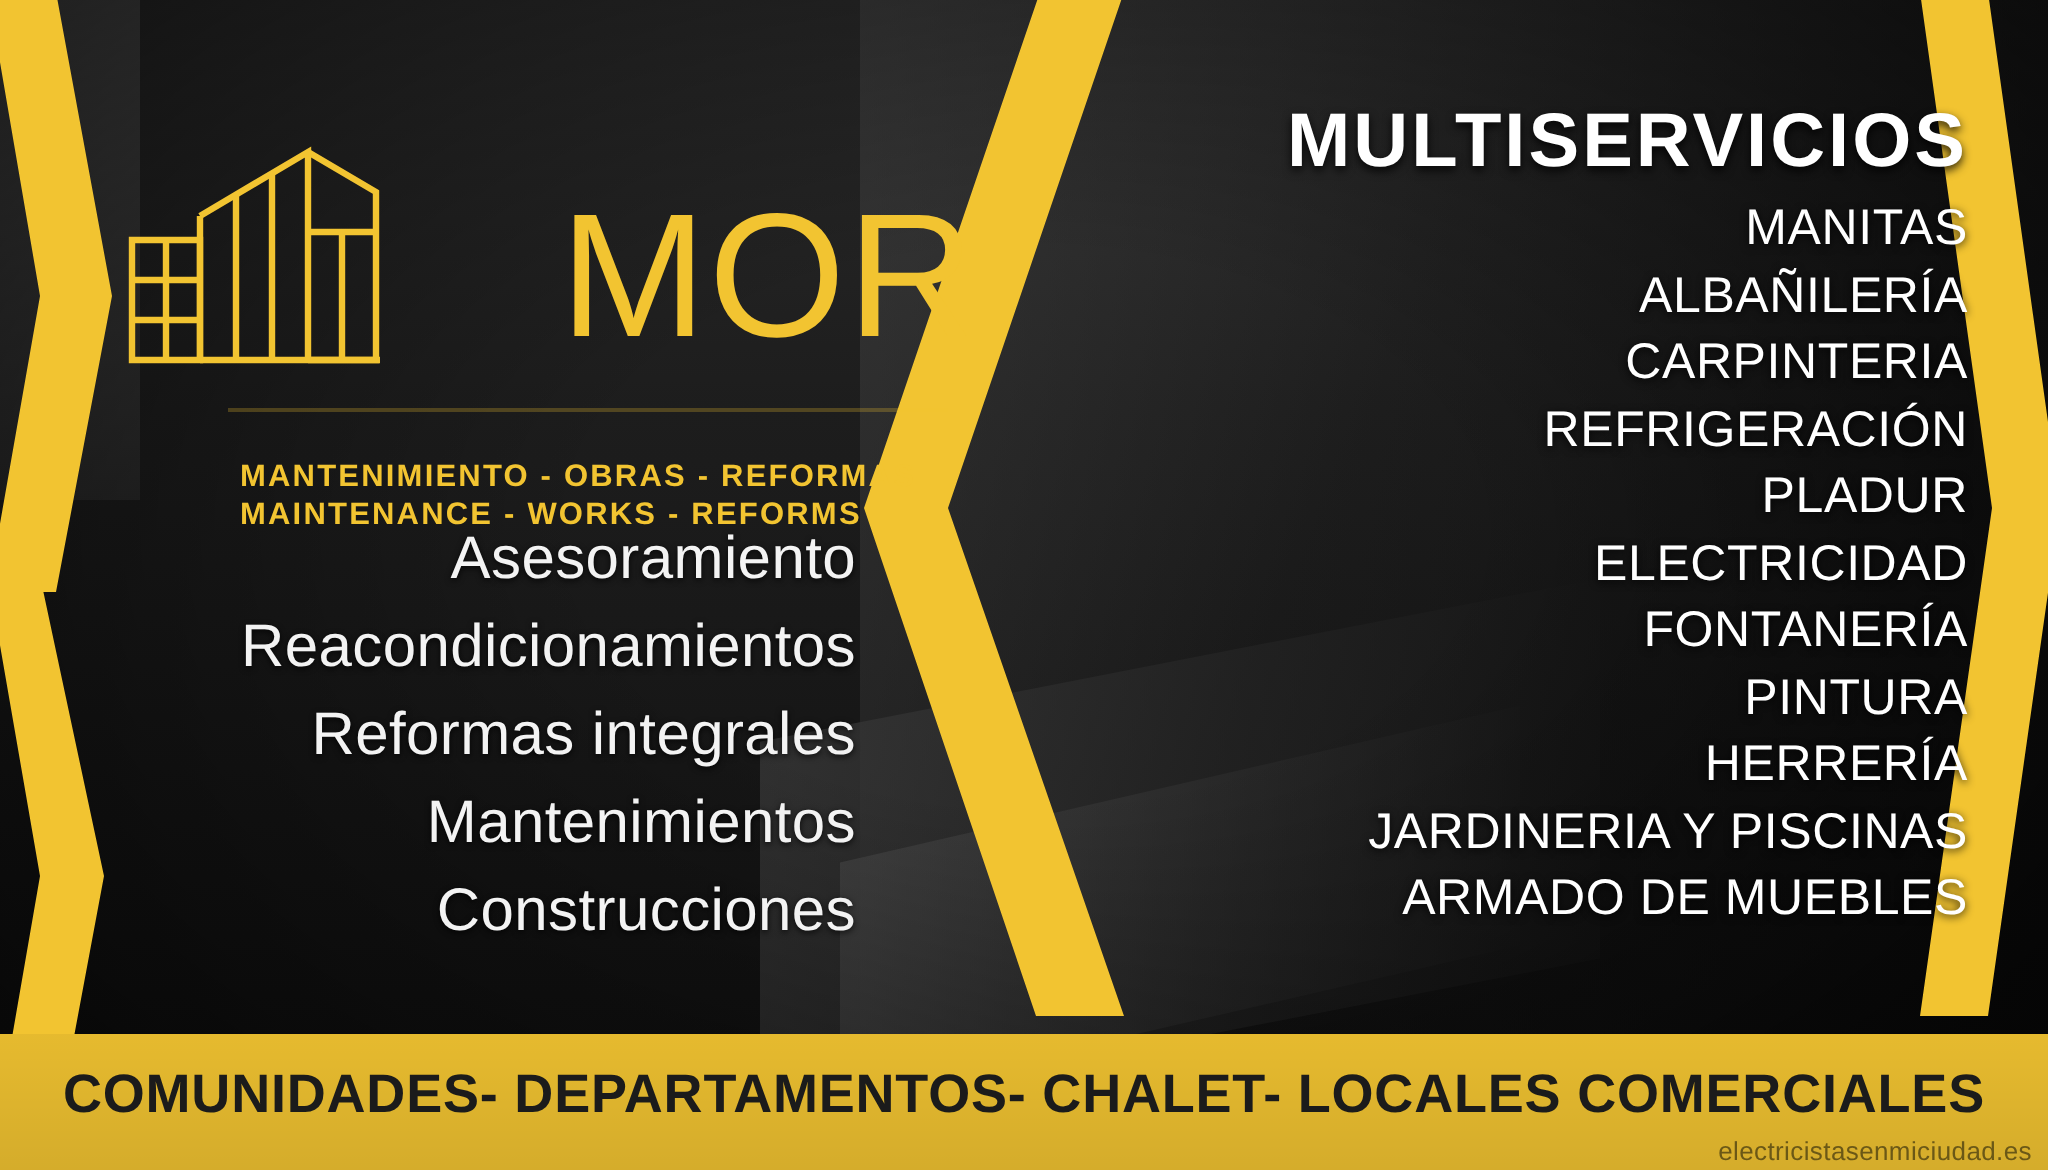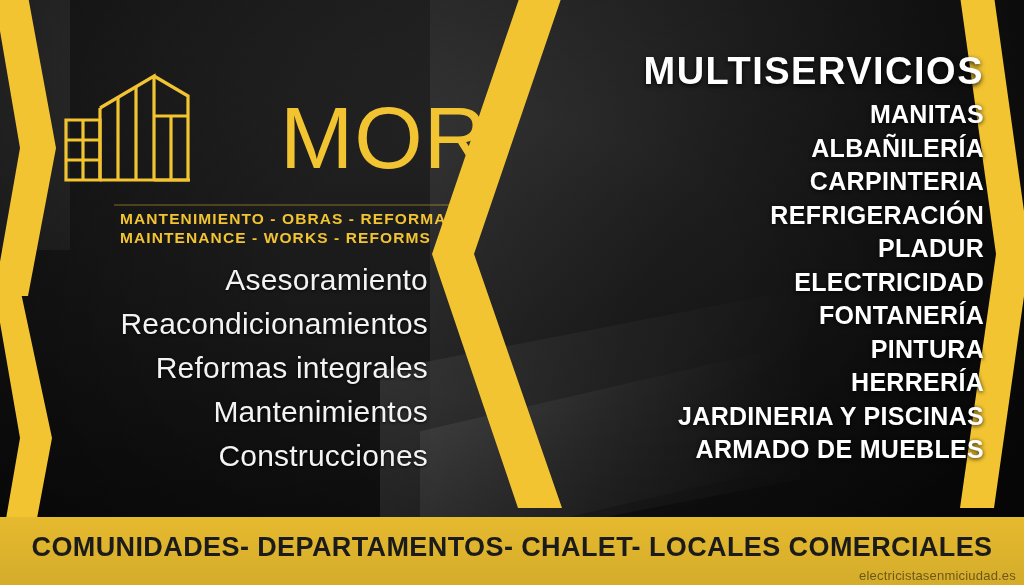--- a/index.html
+++ b/index.html
@@ -113,20 +113,21 @@
     margin-left: 36px;
   }
   .logo-sub1, .logo-sub2 {
     position: absolute;
     left: 62px;
     color: #f2c431;
     font-size: 15.5px;
     font-weight: bold;
     letter-spacing: 1.1px;
     white-space: nowrap;
+    margin-top: 20px;
   }
   .logo-sub1 { top: 142px; }
   .logo-sub2 { top: 161px; }
   .logo-rule {
     position: absolute;
     left: 56px; top: 136px; width: 360px; height: 2px;
     background: rgba(242,196,49,.25);
   }
 
   
@@ -160,21 +161,21 @@
   .right-list {
     position: absolute;
     right: 40px; top: 98px;
     width: 420px;
     text-align: right;
   }
   .right-list li {
     list-style: none;
     color: #ffffff;
     font-size: 25px;
-    font-weight: bold;
+    font-weight: normal;
     line-height: 1.34;
     letter-spacing: .3px;
     text-shadow: 0 1px 4px rgba(0,0,0,.85);
   }
 
   
   .bottom-text {
     position: absolute;
     left: 0; bottom: 22px; width: 1024px;
     text-align: center;

